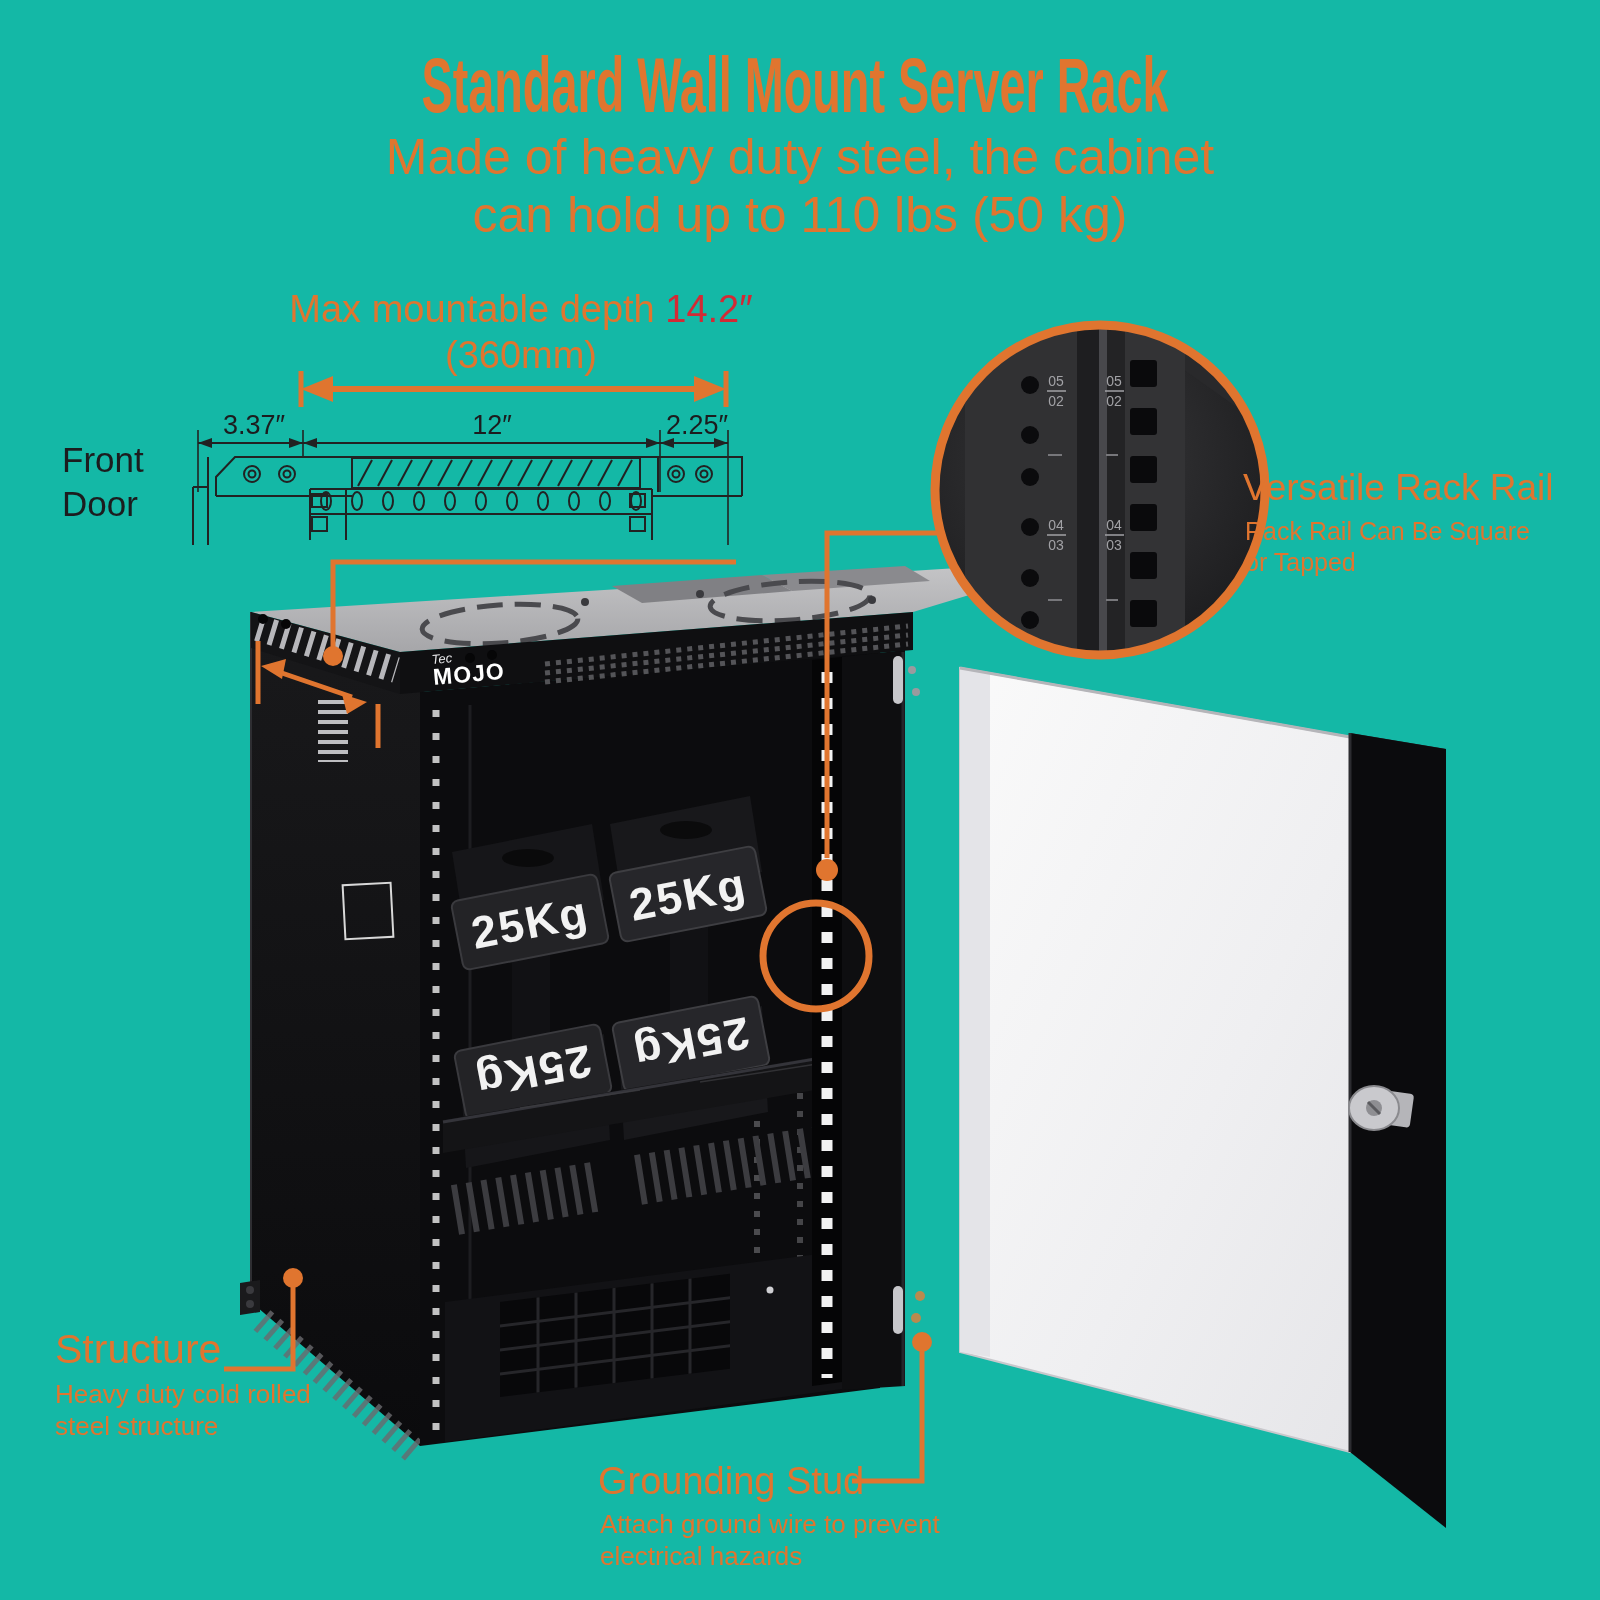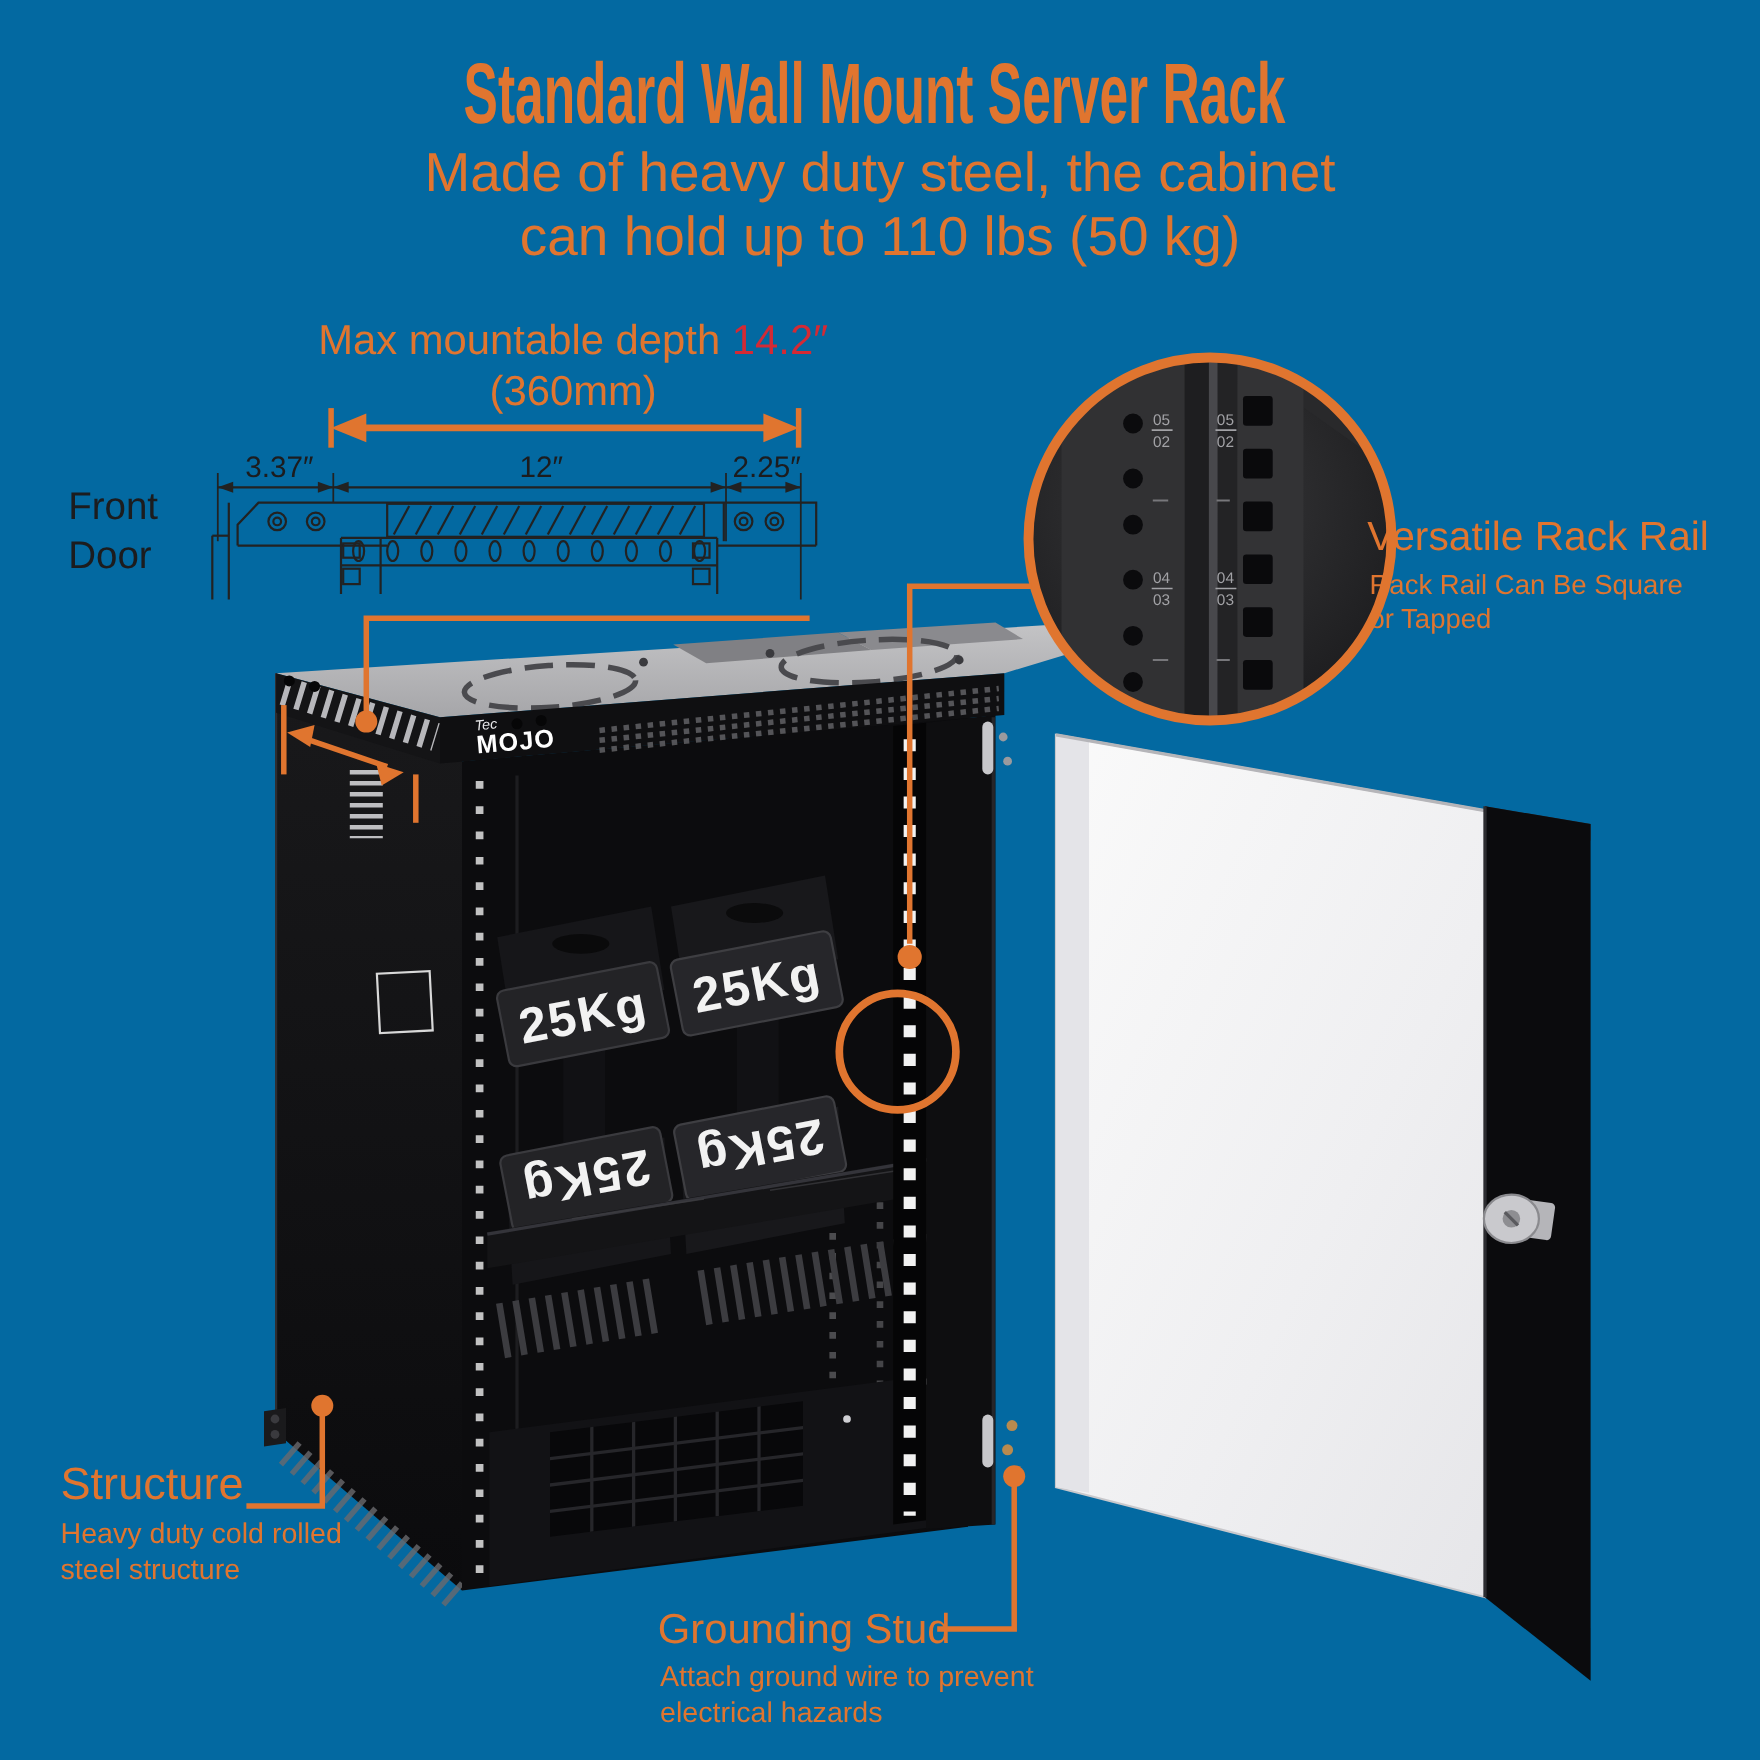--- a/index.html
+++ b/index.html
@@ -1,16 +1,16 @@
 <!DOCTYPE html>
 <html><head>
 <meta charset="utf-8">
 <style>
   html,body{margin:0;padding:0;background:#ffffff;}
-  #stage{position:relative;width:1600px;height:1600px;background:#0369a1;overflow:hidden;}
+  #stage{position:relative;width:1600px;height:1600px;background:#14b8a6;overflow:hidden;}
   svg{position:absolute;left:0;top:0;}
   text{font-family:"Liberation Sans","DejaVu Sans",sans-serif;}
   .orange{fill:#e0752f;}
 </style>
 </head>
 <body>
 
 <div id="stage">
 <svg width="1600" height="1600" viewBox="0 0 1600 1600">
   <defs>

